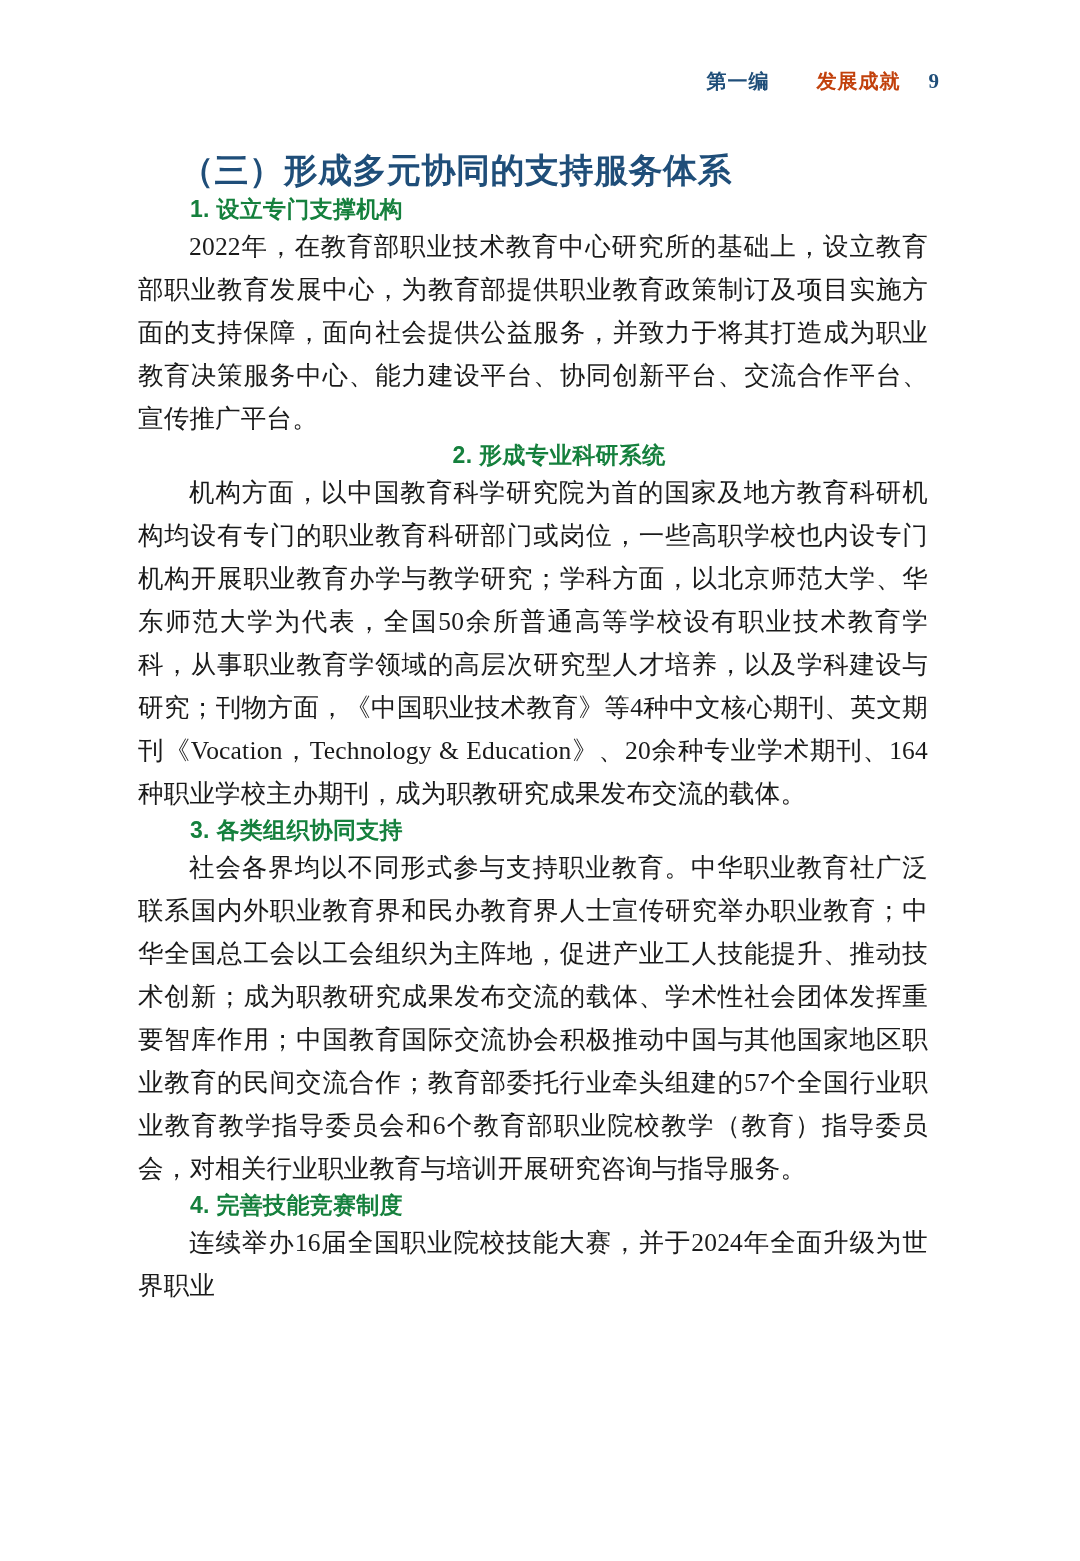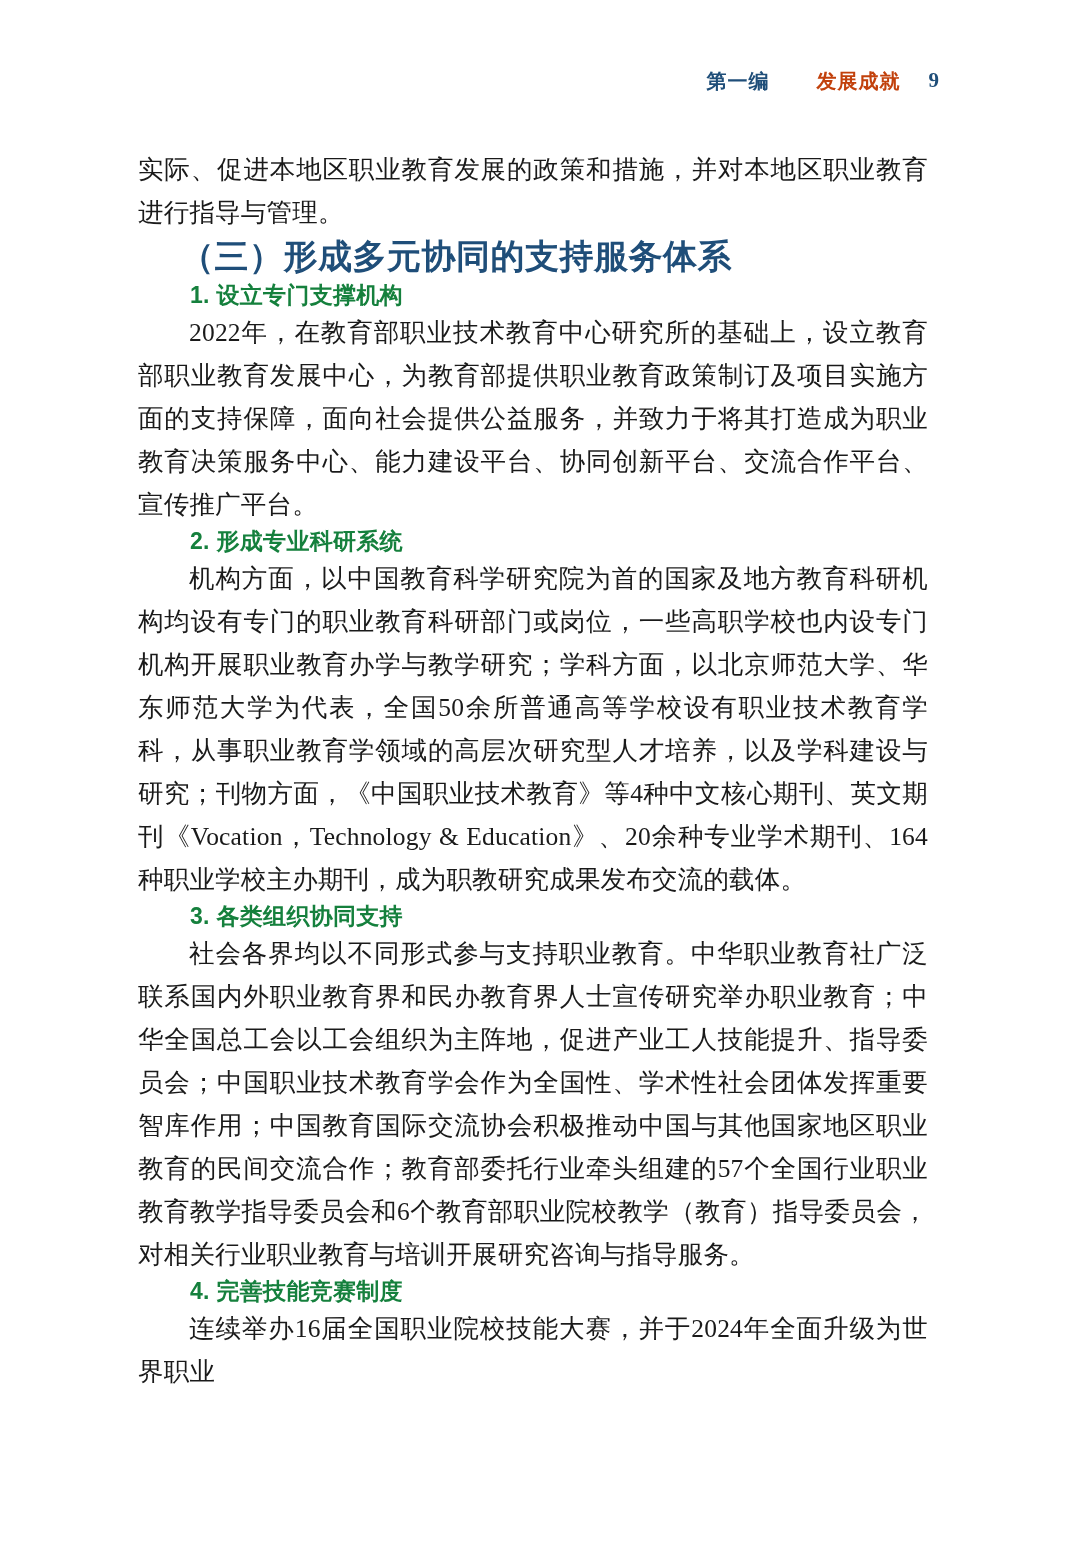--- a/index.html
+++ b/index.html
@@ -19,21 +19,21 @@
     width: 1080px;
     height: 1561px;
     box-sizing: border-box;
     padding: 0;
   }
   .header {
     position: absolute;
     top: 68px;
     right: 140px;
     display: flex;
-    align-items: flex-start;
+    align-items: center;
     gap: 22px;
     color: #1f4e79;
     font-size: 20px;
     font-family: "Liberation Serif", serif;
     letter-spacing: 1px;
   }
   .header .h-title {
     color: #1f4e79;
     font-weight: bold;
   }
@@ -79,61 +79,60 @@
     margin: 0;
     color: #15803d;
     font-size: 23px;
     font-weight: bold;
     letter-spacing: 0.3px;
     font-family: "Liberation Sans", sans-serif;
   }
   .blk-sec-title { margin-top: 56px; margin-bottom: 0; padding-left: 42px; }
   .blk-sub-1 { margin-top: 46px; padding-left: 52px; }
   .blk-para-1 { margin-top: 16px; }
-  .blk-sub-2 { margin-top: 56px; padding-left: 52px; }
+  .blk-sub-2 { margin-top: 56px; padding-left: 52px; text-align: center; }
   .blk-para-2 { margin-top: 16px; }
   .blk-sub-3 { margin-top: 56px; padding-left: 52px; }
   .blk-para-3 { margin-top: 16px; }
   .blk-sub-4 { margin-top: 56px; padding-left: 52px; }
   .blk-para-4 { margin-top: 16px; }
 </style>
 </head>
 <body>
 
 <div class="page">
 
   <div class="header">
     <span class="h-title">第一编</span>
     <span class="h-sub">发展成就</span>
     <span class="h-page">9</span>
   </div>
 
   <div class="content">
 
-    <p class="body-text">实际、促进本地区职业教育发展的政策和措施，并对本地区职业教育进行指导与管理。</p>
 
     <h2 class="section-title blk-sec-title">（三）形成多元协同的支持服务体系</h2>
 
     <h3 class="sub-title blk-sub-1">
       <span>1.</span>
       <span>设立专门支撑机构</span>
     </h3>
     <p class="body-text indent blk-para-1">2022年，在教育部职业技术教育中心研究所的基础上，设立教育部职业教育发展中心，为教育部提供职业教育政策制订及项目实施方面的支持保障，面向社会提供公益服务，并致力于将其打造成为职业教育决策服务中心、能力建设平台、协同创新平台、交流合作平台、宣传推广平台。</p>
 
     <h3 class="sub-title blk-sub-2">
       <span>2.</span>
       <span>形成专业科研系统</span>
     </h3>
     <p class="body-text indent blk-para-2">机构方面，以中国教育科学研究院为首的国家及地方教育科研机构均设有专门的职业教育科研部门或岗位，一些高职学校也内设专门机构开展职业教育办学与教学研究；学科方面，以北京师范大学、华东师范大学为代表，全国50余所普通高等学校设有职业技术教育学科，从事职业教育学领域的高层次研究型人才培养，以及学科建设与研究；刊物方面，《中国职业技术教育》等4种中文核心期刊、英文期刊《Vocation，Technology &amp; Education》、20余种专业学术期刊、164种职业学校主办期刊，成为职教研究成果发布交流的载体。</p>
 
     <h3 class="sub-title blk-sub-3">
       <span>3.</span>
       <span>各类组织协同支持</span>
     </h3>
-    <p class="body-text indent blk-para-3">社会各界均以不同形式参与支持职业教育。中华职业教育社广泛联系国内外职业教育界和民办教育界人士宣传研究举办职业教育；中华全国总工会以工会组织为主阵地，促进产业工人技能提升、指导委员会；中国职业技术教育学会作为全国性、学术性社会团体发挥重要智库作用；中国教育国际交流协会积极推动中国与其他国家地区职业教育的民间交流合作；教育部委托行业牵头组建的57个全国行业职业教育教学指导委员会和6个教育部职业院校教学（教育）指导委员会，对相关行业职业教育与培训开展研究咨询与指导服务。</p>
+    <p class="body-text indent blk-para-3">社会各界均以不同形式参与支持职业教育。中华职业教育社广泛联系国内外职业教育界和民办教育界人士宣传研究举办职业教育；中华全国总工会以工会组织为主阵地，促进产业工人技能提升、推动技术创新；成为职教研究成果发布交流的载体、学术性社会团体发挥重要智库作用；中国教育国际交流协会积极推动中国与其他国家地区职业教育的民间交流合作；教育部委托行业牵头组建的57个全国行业职业教育教学指导委员会和6个教育部职业院校教学（教育）指导委员会，对相关行业职业教育与培训开展研究咨询与指导服务。</p>
 
     <h3 class="sub-title blk-sub-4">
       <span>4.</span>
       <span>完善技能竞赛制度</span>
     </h3>
     <p class="body-text indent blk-para-4">连续举办16届全国职业院校技能大赛，并于2024年全面升级为世界职业</p>
 
   </div>
 </div>
 

